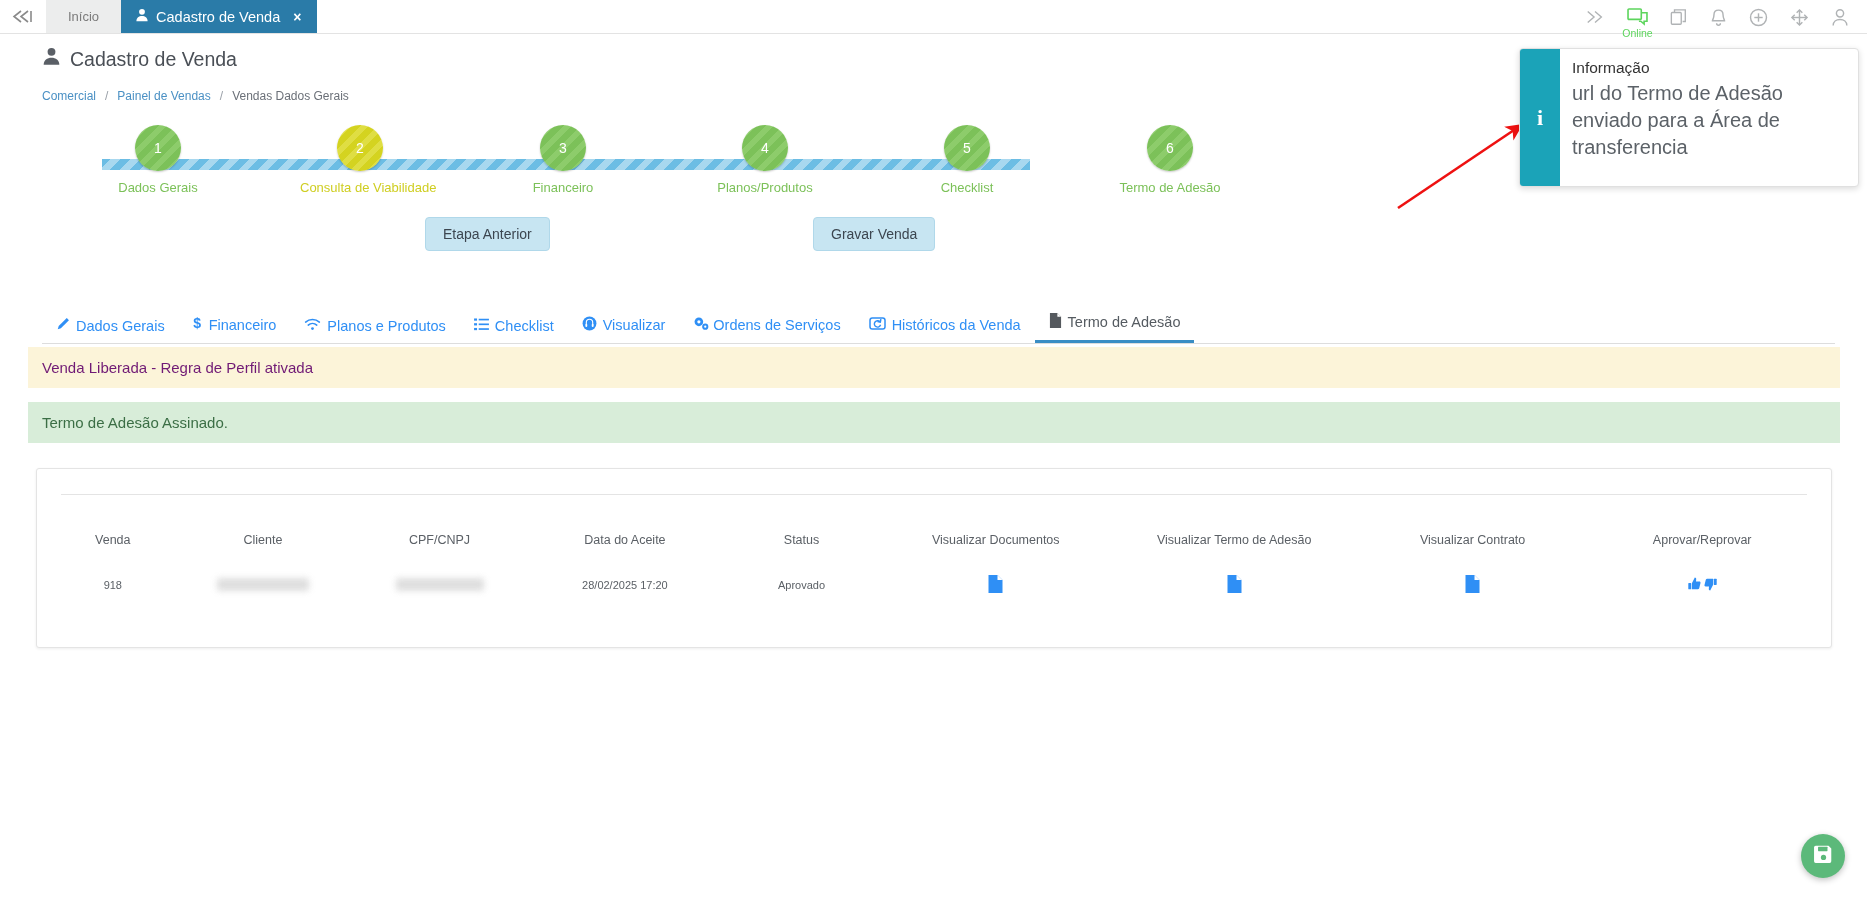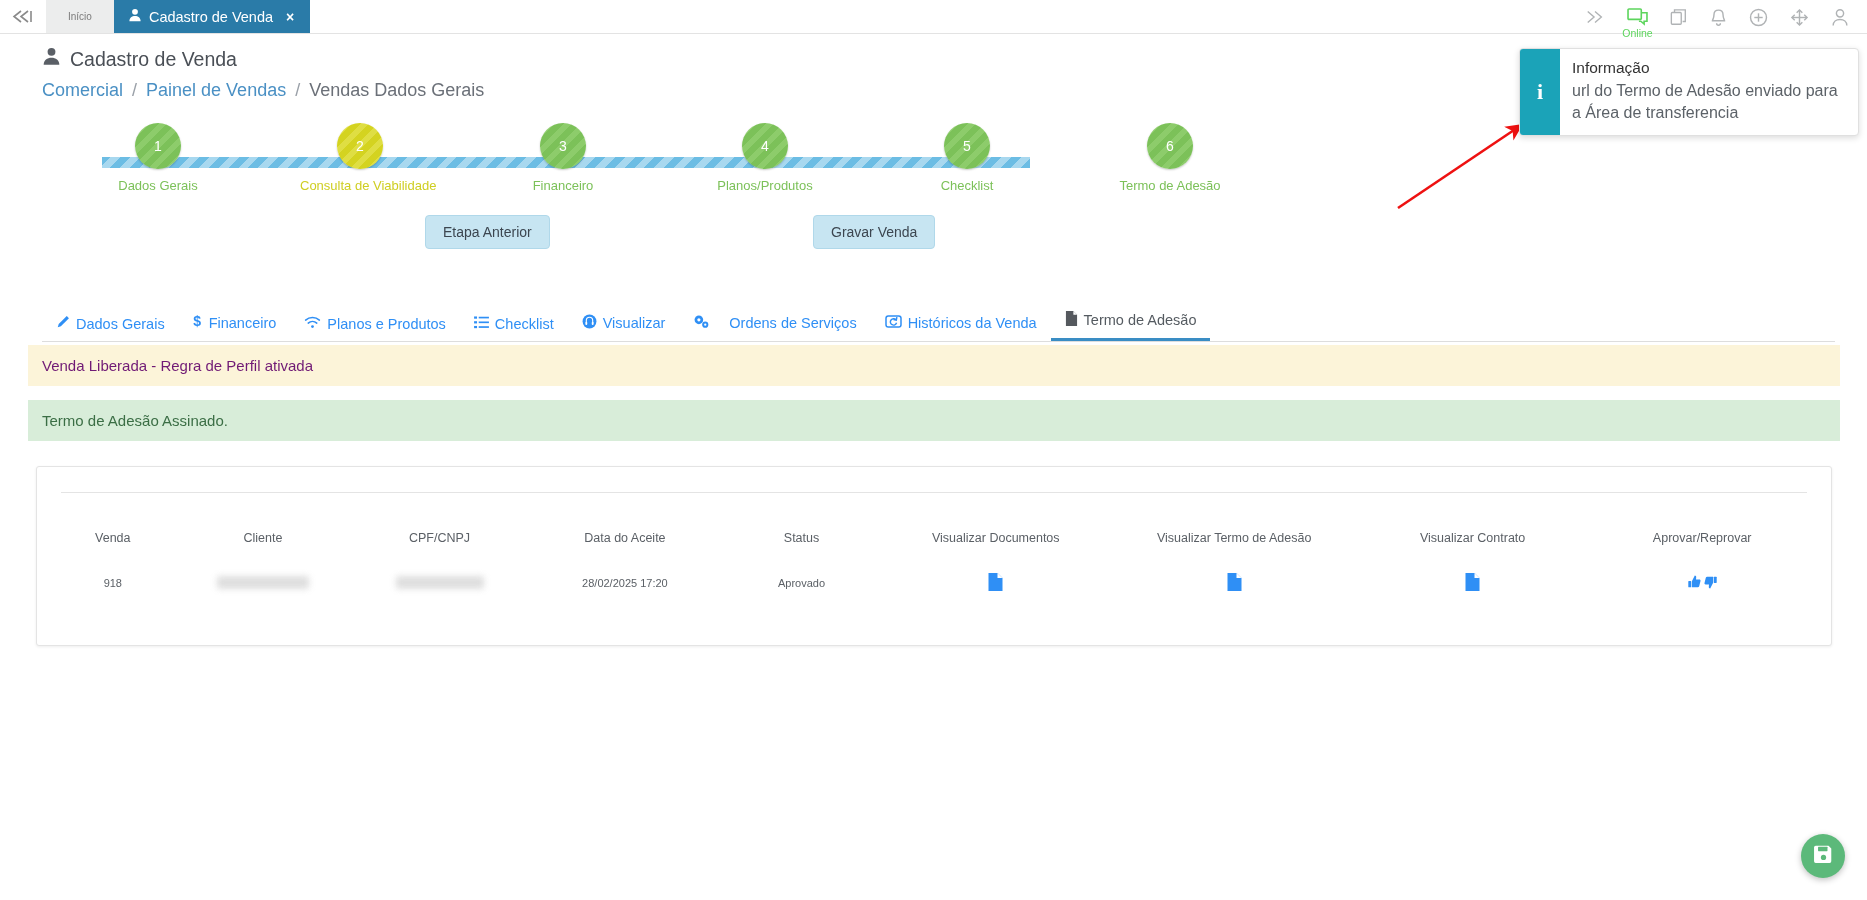--- a/index.html
+++ b/index.html
@@ -24,21 +24,21 @@
     width: 46px;
     display: flex; align-items: center; justify-content: center;
     color: #8a8a8a;
     cursor: pointer;
   }
   .tab-inicio {
     padding: 0 22px;
     display: flex; align-items: center;
     background: #eceded;
     color: #7b7b7b;
-    font-size: 10px;
+    font-size: 13px;
     cursor: pointer;
   }
   .tab-active {
     padding: 0 16px 0 14px;
     display: flex; align-items: center; gap: 7px;
     background: #2a7ba8;
     color: #ffffff;
     font-size: 14.5px;
     cursor: pointer;
   }
@@ -64,22 +64,22 @@
     font-size: 10.5px; color: #5dd55d; white-space: nowrap;
   }
 
   
   .page-header { padding: 13px 0 0 42px; }
   .page-title {
     font-size: 19.5px; color: #4a4f56; font-weight: normal;
     display: flex; align-items: center; gap: 9px;
   }
   .breadcrumb {
-    margin-top: 9px;
-    font-size: 18px;
+    margin-top: 18px;
+    font-size: 12px;
     display: flex; align-items: center; gap: 9px;
     color: #6b7078;
   }
   .breadcrumb a { color: #4a90c4; text-decoration: none; cursor: pointer; }
   .breadcrumb .sep { color: #9aa0a8; }
 
   
   .wizard {
     position: relative;
     margin: 22px 0 0 0;
@@ -256,23 +256,23 @@
   }
   .toast-bar {
     width: 40px;
     background: #1ba3b8;
     color: #ffffff;
     display: flex; align-items: center; justify-content: center;
     font-size: 22px; font-weight: bold;
     font-family: "Liberation Serif", serif;
     flex: none;
   }
-  .toast-body { padding: 10px 12px 12px 12px; }
+  .toast-body { padding: 10px 12px 25px 12px; }
   .toast-title { font-size: 15.5px; color: #333; margin-bottom: 3px; }
-  .toast-msg { font-size: 16px; color: #5c6268; line-height: 1.35; }
+  .toast-msg { font-size: 20px; color: #5c6268; line-height: 1.35; }
 
   
   .arrow-svg {
     position: absolute;
     left: 1380px; top: 100px;
     pointer-events: none;
   }
 
   
   .fab {
@@ -478,21 +478,21 @@
     <span>
       <svg width="15" height="15" viewBox="0 0 16 16" fill="#2f8ff5">
         <circle cx="8" cy="8" r="7.4"></circle>
         <path d="M4.6 9.6V6.9a3.4 3.4 0 0 1 6.8 0v2.7" fill="none" stroke="#ffffff" stroke-width="1.2"></path>
         <rect x="3.6" y="8.4" width="2" height="3.2" rx=".9" fill="#ffffff"></rect>
         <rect x="10.4" y="8.4" width="2" height="3.2" rx=".9" fill="#ffffff"></rect>
       </svg>
     </span>
     <span>Visualizar</span>
   </div>
-  <div class="tab" style="gap:19px">
+  <div class="tab" style="gap:3px">
     <span>
       <svg width="17" height="15" viewBox="0 0 18 16" fill="#2f8ff5">
         <circle cx="6.2" cy="6.2" r="4.6"></circle>
         <circle cx="6.2" cy="6.2" r="1.7" fill="#ffffff"></circle>
         <circle cx="13" cy="11.4" r="3.3"></circle>
         <circle cx="13" cy="11.4" r="1.2" fill="#ffffff"></circle>
       </svg>
     </span>
     <span>Ordens de Serviços</span>
   </div>

